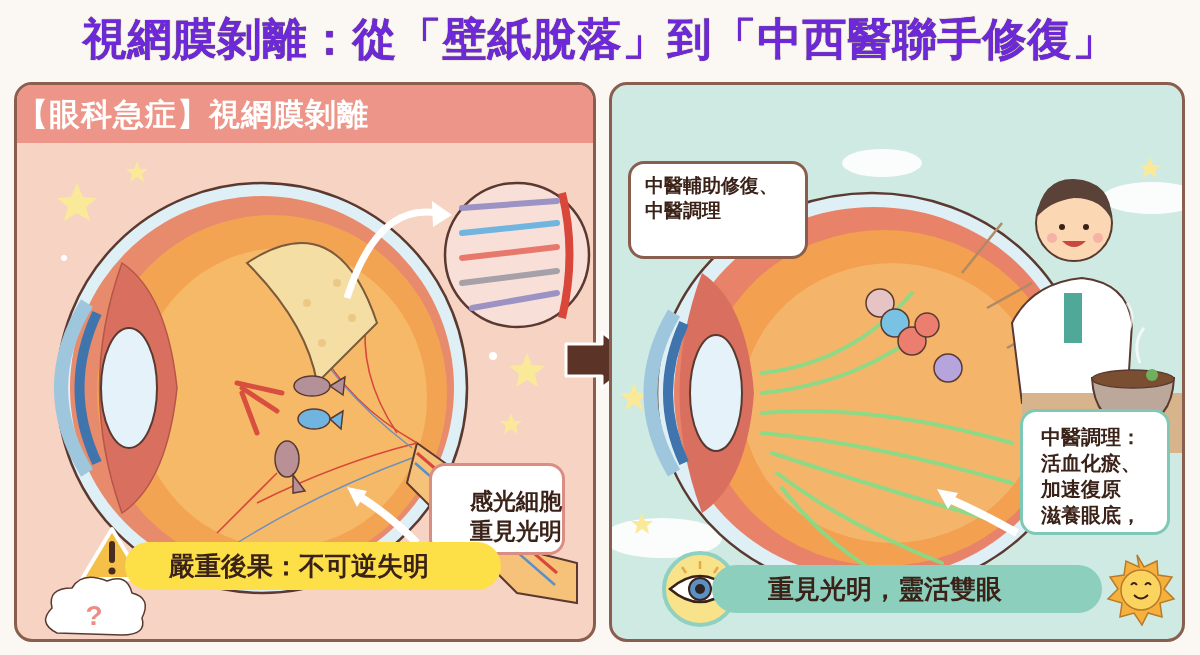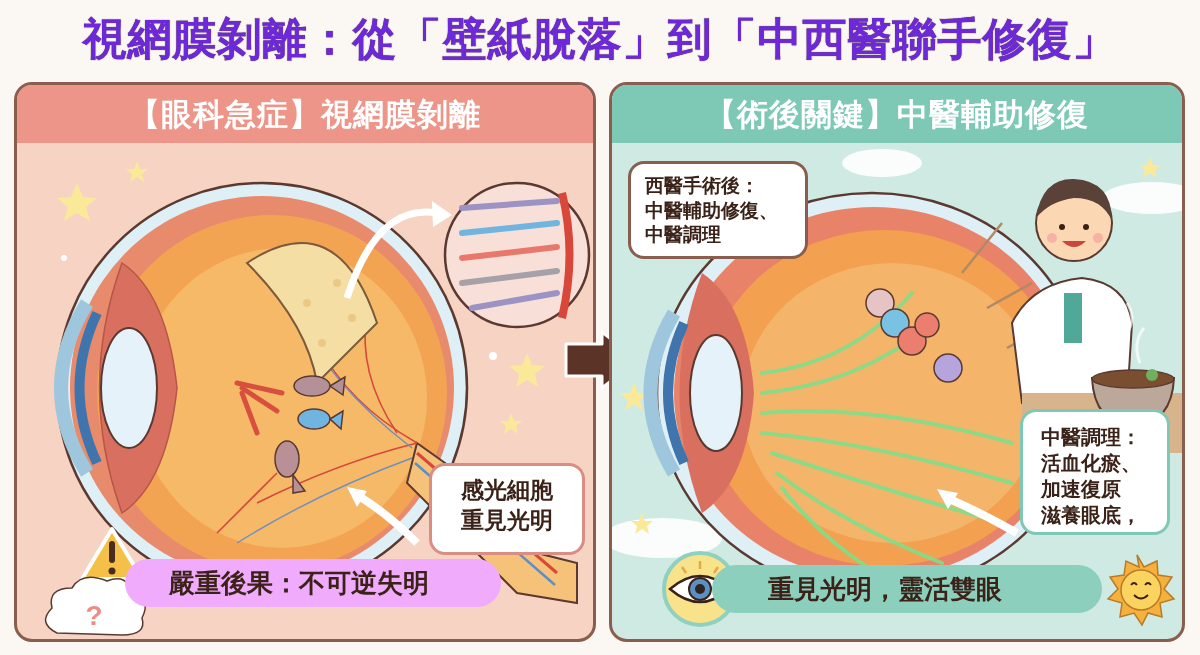--- a/index.html
+++ b/index.html
@@ -17,50 +17,50 @@
     text-shadow: 0 0 1px #3d2317;
   }
   .panel {
     position: absolute; top: 82px; height: 560px;
     border: 3px solid #8a5e4e; border-radius: 18px; overflow: hidden;
   }
   .panel-left { left: 14px; width: 582px; background: #f6d3c3; }
   .panel-right { left: 609px; width: 576px; background: #cfeae2; }
   .panel-header {
     position: absolute; left: 0; top: 0; width: 100%; height: 58px;
-    text-align: center; line-height: 58px; font-size: 31px; font-weight: bold;
+    line-height: 58px; font-size: 31px; font-weight: bold;
     color: #ffffff; letter-spacing: 1px;
   }
   .panel-left .panel-header { background: #ec9588; }
   .panel-right .panel-header { background: #7ec8b6; }
   .illus { position: absolute; left: 0; top: 58px; }
 
   .bubble {
     position: absolute; background: #ffffff; border-radius: 16px;
     font-weight: bold; color: #3a2218; line-height: 1.3;
   }
   .bubble-left {
-    left: 412px; top: 378px; width: 156px; height: 92px;
-    border: 3px solid #d98d83; font-size: 23px; text-align: center; padding-top: 10px;
+    left: 412px; top: 378px; width: 136px; height: 92px;
+    border: 3px solid #d98d83; font-size: 23px; text-align: right; padding-top: 21px;
   }
   .bubble-western {
     left: 16px; top: 76px; width: 180px; height: 98px;
     border: 3px solid #8a5e4e; font-size: 19px; padding: 9px 0 0 14px;
   }
   .bubble-tcm {
     left: 408px; top: 324px; width: 150px; height: 126px;
     border: 3px solid #7ec8b6; font-size: 20px; padding: 12px 0 0 18px;
   }
   .bubble .line { display: block; }
 
   .banner {
     position: absolute; height: 48px; border-radius: 24px;
     font-size: 26px; font-weight: bold; line-height: 48px; color: #3a2218;
   }
-  .banner-left { left: 108px; top: 474px; width: 376px; background: #f0abfc; padding-left: 44px; }
+  .banner-left { left: 108px; top: 457px; width: 376px; background: #fde047; padding-left: 44px; }
   .banner-right { left: 100px; top: 480px; width: 390px; background: #8ccfbd; padding-left: 56px; }
 
   .flow-arrow { position: absolute; left: 562px; top: 330px; }
 </style>
 </head>
 <body>
 
 <div class="main-title">視網膜剝離：從「壁紙脫落」到「中西醫聯手修復」</div>
 
 <div class="panel panel-left">
@@ -163,21 +163,20 @@
   </div>
 
   <div class="banner banner-left">嚴重後果：不可逆失明</div>
 </div>
 
 <svg class="flow-arrow" width="80" height="60" viewBox="0 0 80 60">
   <polygon points="4,14 40,14 40,2 76,30 40,58 40,46 4,46" fill="#5b3427" stroke="#ffffff" stroke-width="3" stroke-linejoin="round"></polygon>
 </svg>
 
 <div class="panel panel-right">
-  <div class="panel-header">【術後關鍵】中醫輔助修復</div>
 
   <svg class="illus" width="576" height="500" viewBox="0 0 576 500">
 
     <g fill="#ffffff" opacity="0.9">
       <ellipse cx="270" cy="20" rx="40" ry="14"></ellipse>
       <ellipse cx="540" cy="55" rx="50" ry="16"></ellipse>
       <ellipse cx="50" cy="395" rx="60" ry="20"></ellipse>
     </g>
     <g fill="#fbe99a">
       <polygon points="538,14 541,22 549,22 543,27 545,35 538,30 531,35 533,27 527,22 535,22"></polygon>
@@ -258,21 +257,20 @@
 
     <g>
       <polygon points="525,412 532,424 545,418 546,432 560,434 552,446 562,456 548,460 550,474 536,470 530,482 522,470 508,474 510,460 496,456 506,446 498,434 512,432 514,418 527,424" fill="#f5b13c" stroke="#b97a2a" stroke-width="1.5"></polygon>
       <circle cx="529" cy="447" r="20" fill="#fbd460" stroke="#b97a2a" stroke-width="1.5"></circle>
       <path d="M519,442 Q522,438 525,442 M533,442 Q536,438 539,442" stroke="#3a2218" stroke-width="1.8" fill="none"></path>
       <path d="M522,452 Q529,459 536,452" stroke="#3a2218" stroke-width="1.8" fill="none"></path>
     </g>
   </svg>
 
   <div class="bubble bubble-western">
-    <span class="line">西醫手術後：</span>
     <span class="line">中醫輔助修復、</span>
     <span class="line">中醫調理</span>
   </div>
 
   <div class="bubble bubble-tcm">
     <span class="line">中醫調理：</span>
     <span class="line">活血化瘀、</span>
     <span class="line">加速復原</span>
     <span class="line">滋養眼底，</span>
   </div>

